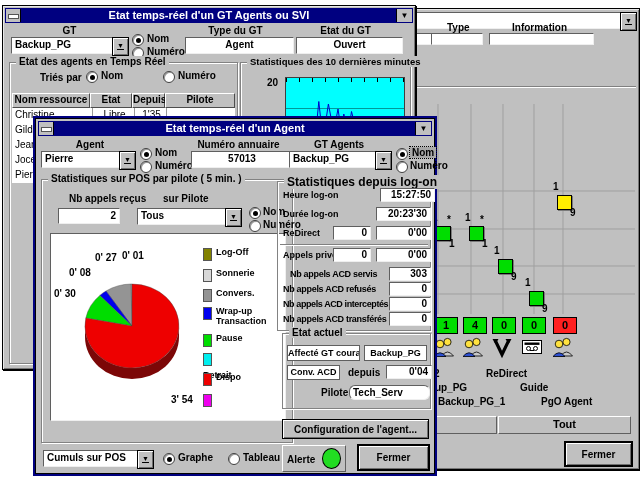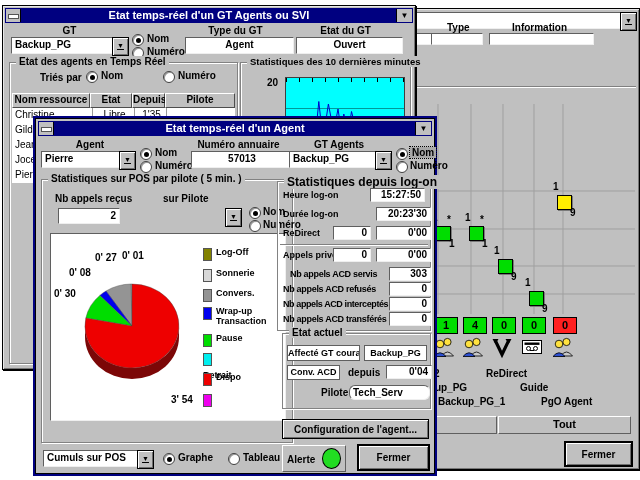--- a/index.html
+++ b/index.html
@@ -245,23 +245,24 @@
     <div class="lbl" style="left:253px;top:20px;width:100px;text-align:center;">GT Agents</div>
     <div class="fld" style="left:253px;top:32px;width:84px;height:15px;">Backup_PG</div>
     <div class="dd" style="left:339px;top:32px;height:17px;"></div>
     <span class="radio on" style="left:360px;top:29px;"></span>
     <span class="rlbl focus" style="left:374px;top:28px;">Nom</span>
     <span class="radio" style="left:360px;top:42px;"></span>
     <span class="rlbl" style="left:374px;top:41px;">Numéro</span>
 
     <div class="grp" style="left:5px;top:60px;width:250px;height:262px;">
       <div class="glbl">Statistiques sur POS par pilote ( 5 min. )</div>
-      <div class="lbl" style="left:13px;top:13px;">Nb appels reçus</div>
+      <div class="lbl" style="left:27px;top:13px;">Nb appels reçus</div>
       <div class="fld right" style="left:16px;top:28px;width:54px;height:14px;">2</div>
       <div class="lbl" style="left:121px;top:13px;">sur Pilote</div>
+      <div class="fld" style="left:95px;top:28px;width:86px;height:15px;">Tous</div>
       <div class="dd" style="left:183px;top:28px;height:17px;"></div>
       <span class="radio on" style="left:207px;top:27px;"></span>
       <span class="rlbl" style="left:221px;top:26px;">Nom</span>
       <span class="radio" style="left:207px;top:40px;"></span>
       <span class="rlbl" style="left:221px;top:39px;">Numéro</span>
 
       <div style="position:absolute;left:8px;top:53px;width:234px;height:186px;background:#fff;
                   border:1px solid;border-color:#5f5f5f #efefef #efefef #5f5f5f;">
         <svg id="pie-svg" width="234" height="186" style="position:absolute;left:0;top:0;">
             <path d="M 34 92 L 34 103 A 47 42 0 0 0 128 103 L 128 92 A 47 42 0 0 1 34 92 Z" fill="#7c0707"></path>
@@ -314,21 +315,21 @@
     <div class="fld" style="left:7px;top:331px;width:92px;height:15px;">Cumuls sur POS</div>
     <div class="dd" style="left:101px;top:331px;height:17px;"></div>
     <span class="radio on" style="left:127px;top:334px;"></span>
     <span class="rlbl" style="left:142px;top:333px;">Graphe</span>
     <span class="radio" style="left:192px;top:334px;"></span>
     <span class="rlbl" style="left:207px;top:333px;">Tableau</span>
 
     <div class="grp" style="left:241px;top:62px;width:152px;height:148px;">
       <div class="glbl" style="font-size:12px;">Statistiques depuis log-on</div>
       <div class="lbl" style="left:5px;top:8px;font-size:9px;">Heure log-on</div>
-      <div class="fld right" style="left:92px;top:6px;width:47px;height:12px;line-height:12px;">15:27:50</div>
+      <div class="fld right" style="left:102px;top:6px;width:47px;height:12px;line-height:12px;">15:27:50</div>
       <div class="lbl" style="left:5px;top:27px;font-size:9px;">Durée log-on</div>
       <div class="fld right" style="left:98px;top:25px;width:47px;height:12px;line-height:12px;">20:23'30</div>
       <div class="lbl" style="left:5px;top:46px;font-size:9px;">ReDirect</div>
       <div class="fld right" style="left:55px;top:44px;width:30px;height:12px;line-height:12px;">0</div>
       <div class="fld right" style="left:98px;top:44px;width:47px;height:12px;line-height:12px;">0'00</div>
       <div class="divider" style="left:2px;right:2px;top:62px;"></div>
       <div class="lbl" style="left:5px;top:68px;font-size:9px;">Appels privés</div>
       <div class="fld right" style="left:55px;top:66px;width:30px;height:12px;line-height:12px;">0</div>
       <div class="fld right" style="left:98px;top:66px;width:47px;height:12px;line-height:12px;">0'00</div>
       <div class="lbl" style="left:5px;top:87px;font-size:9px;letter-spacing:-0.3px;padding-left:7px;">Nb appels ACD servis</div>

